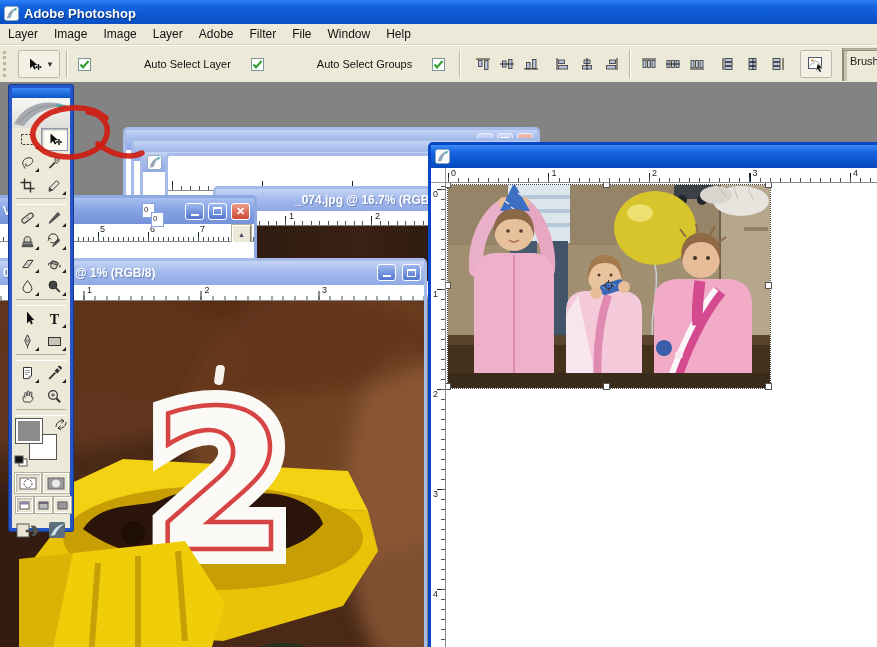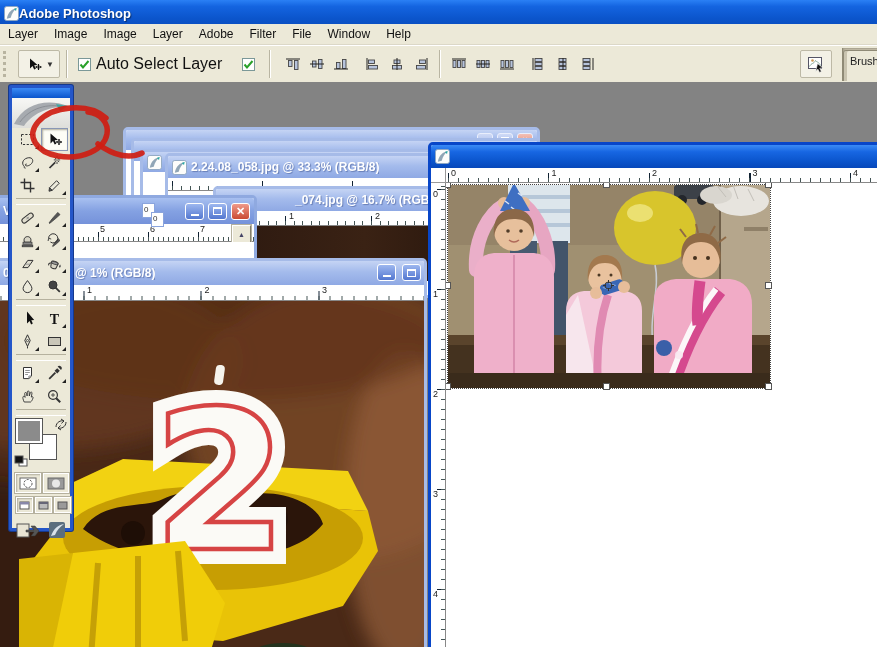--- a/index.html
+++ b/index.html
@@ -2,34 +2,34 @@
 <html><head>
 <meta charset="utf-8">
 <style>
   html,body{margin:0;padding:0;}
   body{font-family:"Liberation Sans",sans-serif;}
   #screen{position:relative;width:877px;height:647px;overflow:hidden;background:#838383;}
 
   
   .apptitle{position:absolute;left:0;top:0;width:877px;height:26px;
     background:linear-gradient(180deg,#2a80f5 0%,#1464e0 25%,#0b55cc 70%,#0a4ec0 100%);
-    display:flex;align-items:center;padding-left:4px;box-sizing:border-box;}
+    display:flex;align-items:center;gap:5px;padding-left:4px;box-sizing:border-box;}
   .apptitle span{color:#fff;font-weight:bold;font-size:13px;text-shadow:1px 1px 1px rgba(0,0,0,.45);}
   .menubar{position:absolute;left:0;top:24px;width:877px;height:21px;background:#ece9d8;
     display:flex;align-items:center;border-bottom:1px solid #dcd8c8;box-sizing:border-box;}
   .menu-item{font-size:12px;color:#111;padding:2px 8px;cursor:default;}
   .optionsbar{position:absolute;left:0;top:45px;width:877px;height:37px;background:#ece9d8;
     display:flex;align-items:center;box-sizing:border-box;border-top:1px solid #fff;}
   .grip{width:4px;height:26px;border-left:3px dotted #b8b4a0;margin-left:3px;}
   .toolpreview{margin-left:8px;width:40px;height:26px;display:flex;align-items:center;justify-content:center;gap:2px;border:1px solid #bdb9a6;background:#f3f1e6;border-radius:2px;}
   .caret{font-size:8px;color:#333;}
   .vsep{width:1px;height:28px;background:#b9b5a2;border-right:1px solid #fff;margin:0 6px;}
   .checks{display:flex;align-items:center;gap:20px;margin-left:4px;}
   .cbx{display:flex;align-items:center;gap:5px;}
-  .cbx span{font-size:16px;color:#111;}
+  .cbx span{font-size:11px;color:#111;margin-left:48px;}
   .alignrow{display:flex;align-items:center;margin-left:4px;}
   .obtn{width:24px;height:22px;display:flex;align-items:center;justify-content:center;border-radius:2px;}
   .gapS{width:8px;} .spacer{flex:1;}
   .bridgebtn{width:30px;height:26px;display:flex;align-items:center;justify-content:center;border:1px solid #bdb9a6;background:#f3f1e6;border-radius:2px;margin-right:10px;}
   .well{width:34px;height:33px;background:#c6bfab;border-left:1px solid #8f8a76;box-shadow:inset 1px 1px 2px #a29d89;display:flex;align-items:flex-end;}
   .welltab{height:26px;background:#ece9d8;border:1px solid #8f8a76;border-bottom:none;border-radius:3px 3px 0 0;padding:4px 4px 0 6px;font-size:11px;color:#222;white-space:nowrap;box-shadow:inset 3px 0 0 #c9c4b0;}
 
   
   .win{position:absolute;box-sizing:border-box;border-radius:5px 5px 0 0;}
   .w-inactive{border:3px solid #a6bbe8;background:#fff;}
@@ -142,20 +142,27 @@
             <rect x="0.5" y="0.5" width="12" height="12" fill="#fff" stroke="#7b9898"></rect>
             <path d="M2.5,6.5 L5,9.5 L10.5,3" stroke="#2aa12a" stroke-width="2" fill="none"></path>
           </svg>
           <span>Auto Select Layer</span>
         </label>
         <label class="cbx">
           <svg width="13" height="13" viewBox="0 0 13 13">
             <rect x="0.5" y="0.5" width="12" height="12" fill="#fff" stroke="#7b9898"></rect>
             <path d="M2.5,6.5 L5,9.5 L10.5,3" stroke="#2aa12a" stroke-width="2" fill="none"></path>
           </svg>
+          <span>Auto Select Groups</span>
+        </label>
+        <label class="cbx">
+          <svg width="13" height="13" viewBox="0 0 13 13">
+            <rect x="0.5" y="0.5" width="12" height="12" fill="#fff" stroke="#7b9898"></rect>
+            <path d="M2.5,6.5 L5,9.5 L10.5,3" stroke="#2aa12a" stroke-width="2" fill="none"></path>
+          </svg>
         </label>
       </div>
     <div class="vsep" style="margin-left:14px;"></div>
     <div class="alignrow">
         <div class="obtn">
           <svg width="16" height="14" viewBox="0 0 16 14">
             <rect x="3.5" y="3.5" width="3.5" height="6" fill="#b7c4dc" stroke="#444" stroke-width="0.9"></rect>
             <rect x="9.5" y="3.5" width="3.5" height="9" fill="#b7c4dc" stroke="#444" stroke-width="0.9"></rect>
             <line x1="1" y1="2" x2="15" y2="2" stroke="#222"></line>
           </svg>
@@ -293,30 +300,20 @@
           <svg width="15" height="15" viewBox="0 0 16 16">
             <rect x="0.5" y="0.5" width="15" height="15" rx="2.5" fill="#fdfdfb" stroke="#8fa6c0"></rect>
             <path d="M3,13.5 C4.5,6.5 8.5,3.2 13.5,2.2 C10.5,4.8 8.3,8.2 7.2,12.6 Z" fill="#91a6b6"></path>
             <path d="M10.5,3.2 L13.5,2.2 L12.8,5.2 Z" fill="#27aaa5"></path>
           </svg>
         </span>
     </div>
   </div>
 
   <div class="win w-inactive" style="left:165px;top:153px;width:375px;height:109px;z-index:4;">
-    <div class="wtitle">
-      <span>
-          <svg width="15" height="15" viewBox="0 0 16 16">
-            <rect x="0.5" y="0.5" width="15" height="15" rx="2.5" fill="#fdfdfb" stroke="#8fa6c0"></rect>
-            <path d="M3,13.5 C4.5,6.5 8.5,3.2 13.5,2.2 C10.5,4.8 8.3,8.2 7.2,12.6 Z" fill="#91a6b6"></path>
-            <path d="M10.5,3.2 L13.5,2.2 L12.8,5.2 Z" fill="#27aaa5"></path>
-          </svg>
-        </span>
-      <span class="txt">2.24.08_058.jpg @ 33.3% (RGB/8)</span>
-    </div>
     <div class="interior" style="top:22px;">
       <div class="hruler" style="left:0;right:0;top:0;height:13px;--mi:9px;--ma:90px;--off:4px;"></div>
     </div>
   </div>
 
   <div class="win w-inactive" style="left:213px;top:186px;width:277px;height:112px;z-index:5;">
     <div class="wtitle">
       <span class="txt" style="padding-left:75px;">_074.jpg @ 16.7% (RGB/8)</span>
     </div>
     <div class="interior" style="top:22px;">

